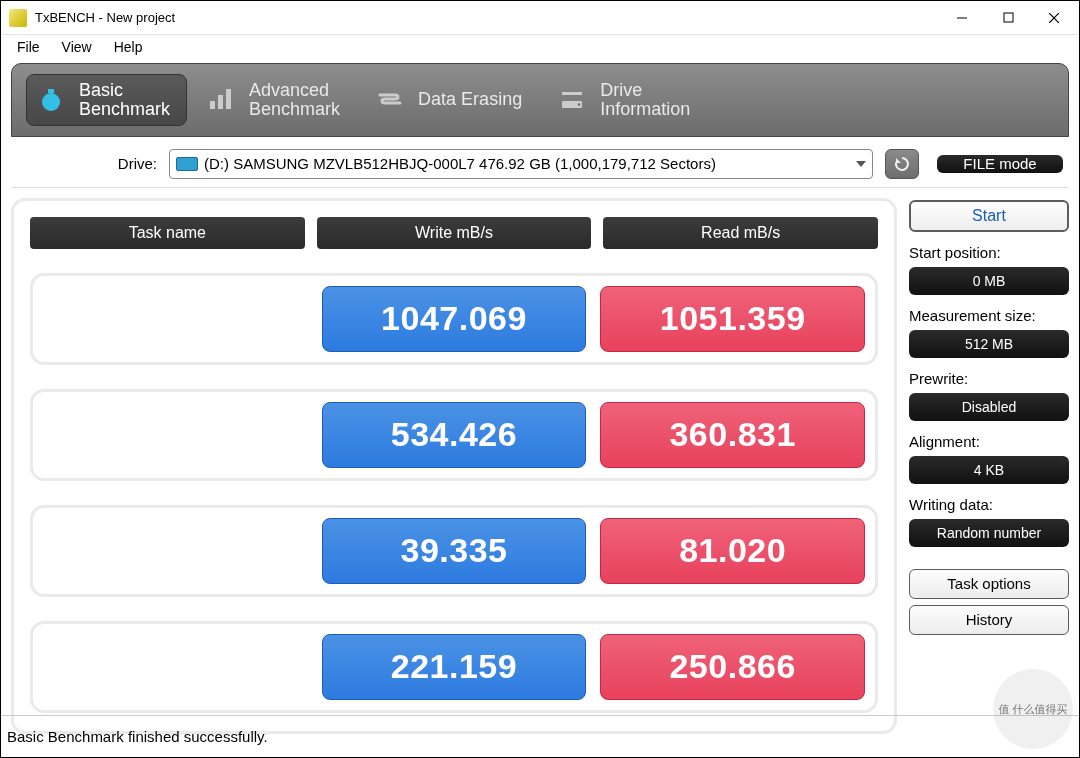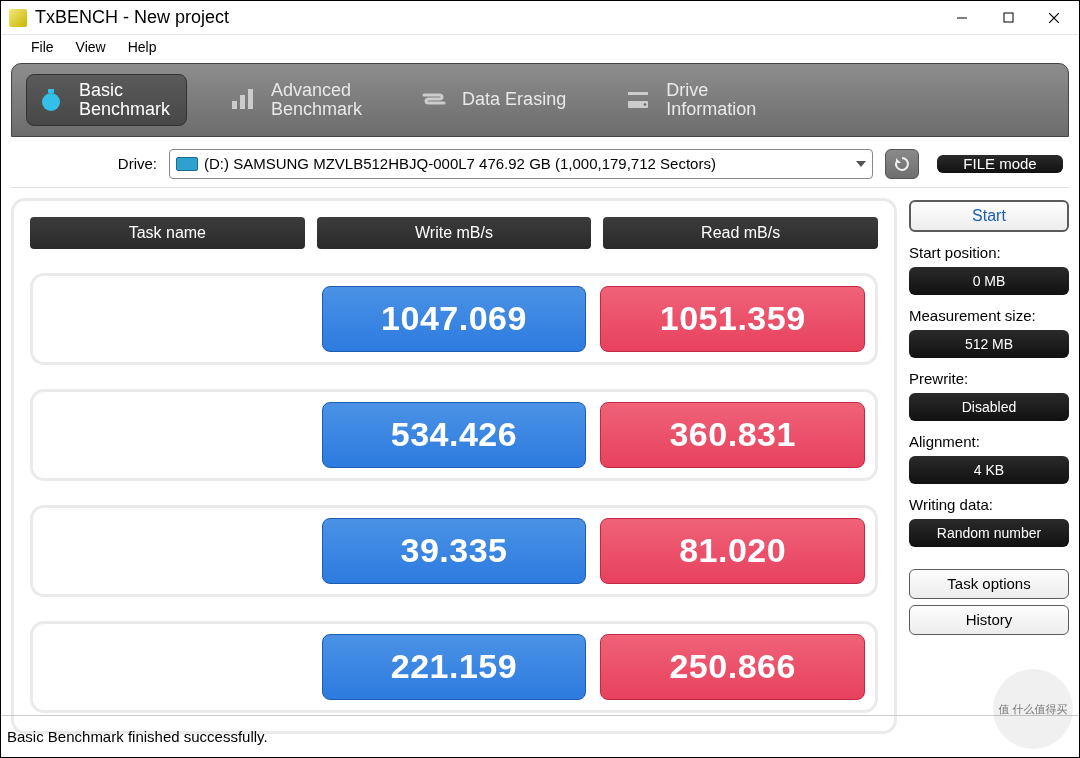--- a/index.html
+++ b/index.html
@@ -17,48 +17,48 @@
     height: 34px;
     border-bottom: 1px solid #e5e5e5;
   }
   .titlebar .app-icon {
     width: 18px; height: 18px;
     margin: 0 8px;
     background: linear-gradient(135deg, #f4e87c, #c9b600);
     border-radius: 2px;
     position: relative;
   }
-  .titlebar .app-title { font-size: 18px; color: #000; flex: 0 0 auto; }
+  .titlebar .app-title { font-size: 13px; color: #000; flex: 0 0 auto; }
   .titlebar .spacer { flex: 1; }
   .titlebar .winbtns { display: flex; align-items: center; margin-right: 2px; }
   .titlebar .winbtn {
     width: 46px; height: 30px; display: flex; align-items: center; justify-content: center;
     font-size: 10px; color: #000;
   }
   .titlebar .winbtn svg { width: 10px; height: 10px; }
   .titlebar .winbtn.max svg { width: 11px; height: 11px; }
 
   
   .menubar {
     display: flex; gap: 22px;
-    padding: 4px 12px 6px 30px;
+    padding: 4px 12px 6px 16px;
     font-size: 14px;
     color: #000;
   }
   .menubar span { cursor: default; }
 
   
   .tabstrip {
     margin: 2px 10px 0 10px;
     background: linear-gradient(#8d8d8d, #6c6c6c);
     border-radius: 10px 10px 0 0;
     border: 1px solid #444;
     display: flex;
     padding: 10px 14px 10px 14px;
-    gap: 32px;
+    gap: 10px;
     align-items: stretch;
   }
   .tab {
     display: flex; align-items: center; gap: 14px;
     padding: 6px 16px 6px 10px;
     border-radius: 8px;
     color: #e9e9e9;
     font-size: 18px;
     line-height: 1.05;
   }

